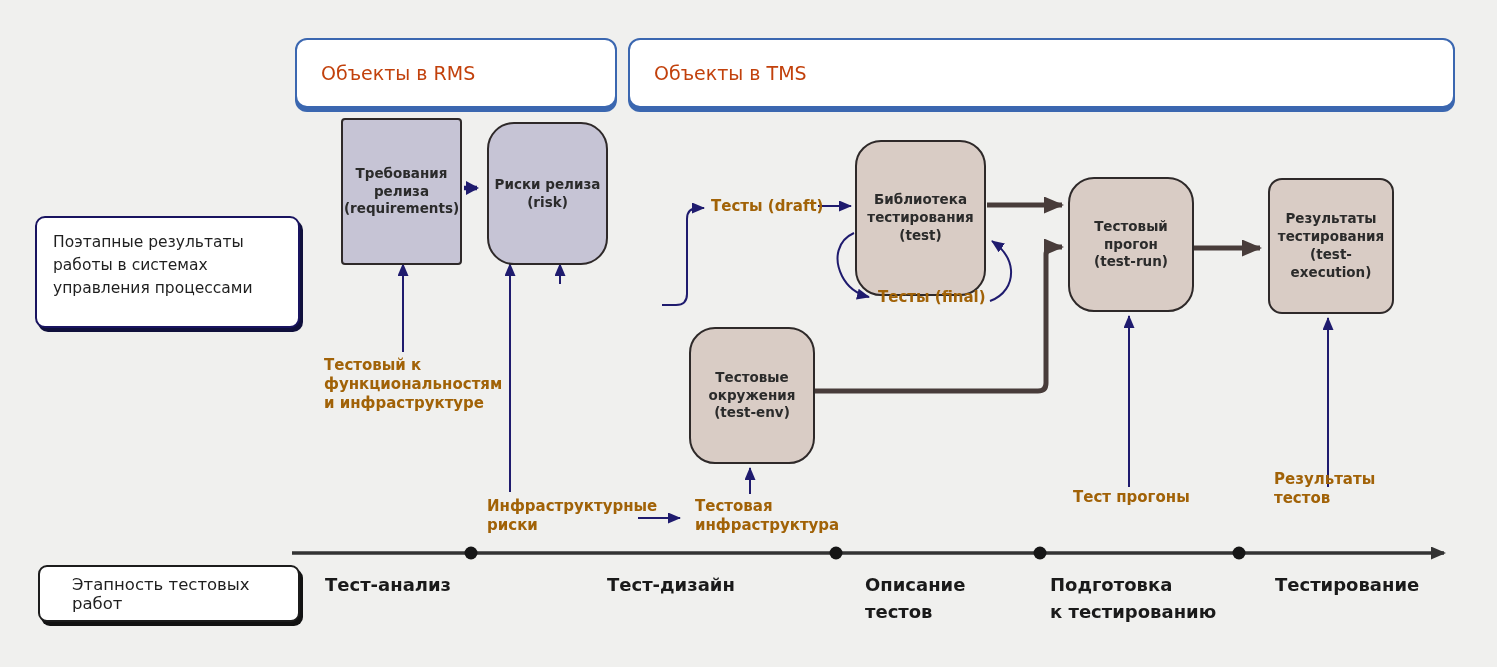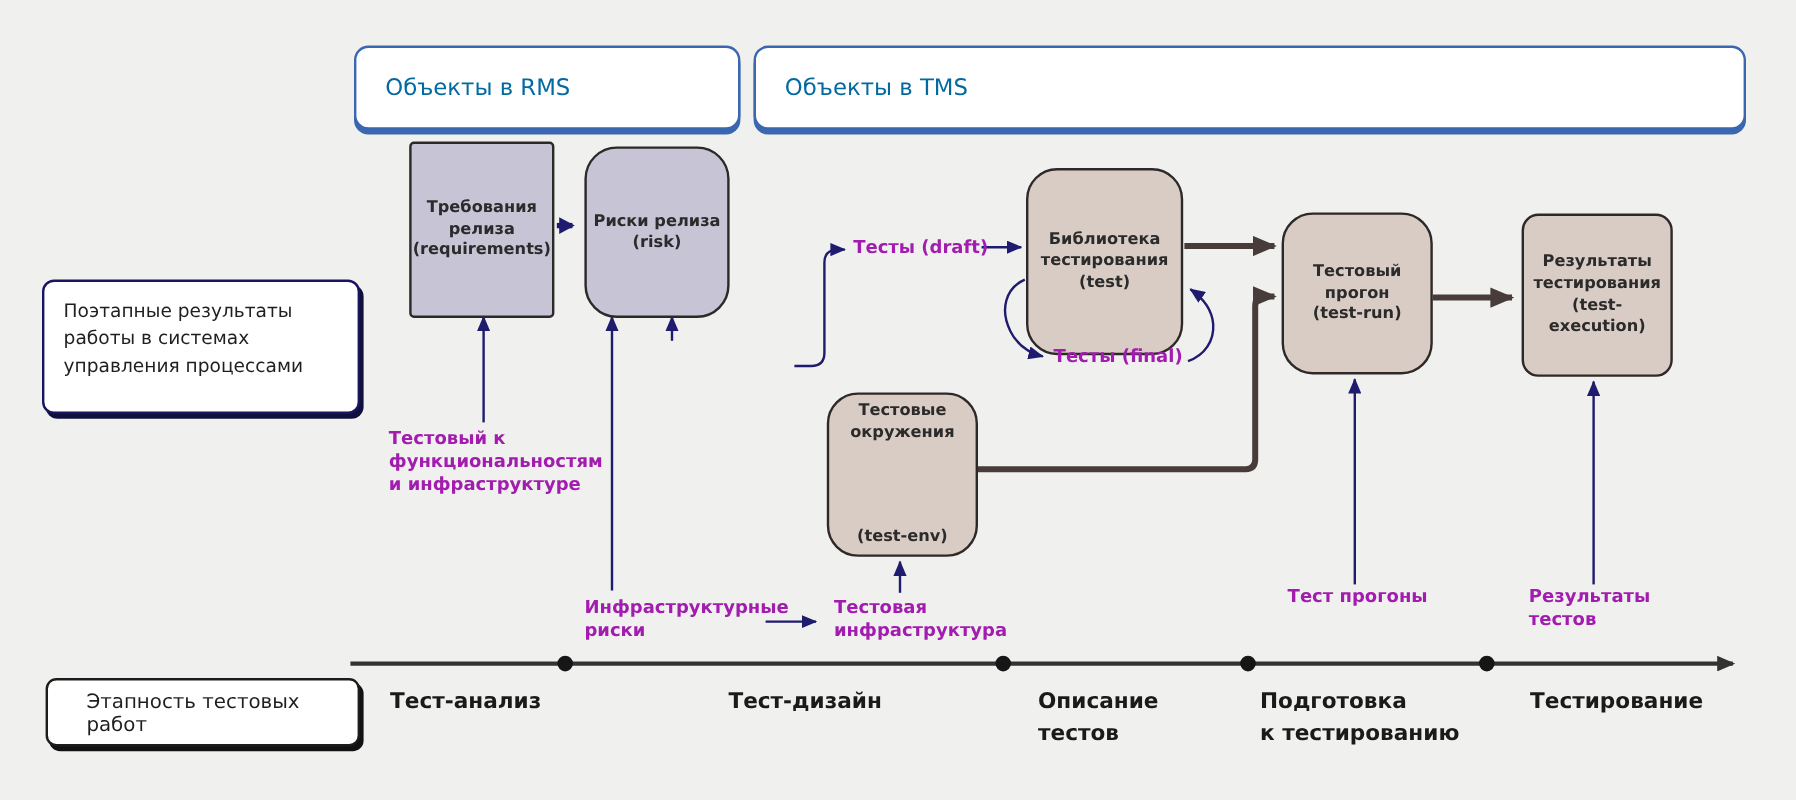--- a/index.html
+++ b/index.html
@@ -6,28 +6,28 @@
   .canvas{
     position:relative;width:1497px;height:667px;background:#f0f0ee;
     font-family:"DejaVu Sans","Liberation Sans",sans-serif;overflow:hidden;
   }
   
   .header-box{
     position:absolute;top:38px;height:70px;background:#ffffff;
     border:2.5px solid #3b67b0;border-radius:12px;
     box-shadow:0 4px 0 #3b67b0;
     display:flex;align-items:center;padding-left:24px;
-    font-size:19px;color:#0369a1;box-sizing:border-box;
+    font-size:19px;color:#c2410c;box-sizing:border-box;
   }
   #hdr-rms{left:295px;width:322px;}
   #hdr-tms{left:628px;width:827px;}
   
   .note{position:absolute;background:#ffffff;box-sizing:border-box;color:#1f1f1f;}
   #note-process{
-    left:35px;top:233px;width:265px;height:112px;
+    left:35px;top:216px;width:265px;height:112px;
     border:2px solid #191460;border-radius:10px;box-shadow:3px 4px 0 #10103c;
     padding:13px 16px;font-size:15.5px;line-height:1.48;
   }
   #note-stages{
     left:38px;top:565px;width:262px;height:57px;
     border:2.5px solid #1c1c1c;border-radius:9px;box-shadow:3px 4px 0 #121212;
     display:flex;align-items:center;padding-left:32px;font-size:16.5px;
   }
   
   .node{
@@ -36,34 +36,34 @@
     text-align:center;font-weight:bold;font-size:13.5px;color:#2b2b2b;
     line-height:1.32;padding:5px;
   }
   .node.rms{background:#c6c4d5;}
   .node.tms{background:#d9ccc5;}
   #node-requirements{left:341px;top:118px;width:121px;height:147px;border-radius:4px;}
   #node-risk{left:487px;top:122px;width:121px;height:143px;border-radius:27px;}
   #node-library{left:855px;top:140px;width:131px;height:156px;border-radius:26px;}
   #node-testrun{left:1068px;top:177px;width:126px;height:135px;border-radius:26px;}
   #node-execution{left:1268px;top:178px;width:126px;height:136px;border-radius:14px;}
-  #node-testenv{left:689px;top:327px;width:126px;height:137px;border-radius:26px;justify-content:space-between;}
+  #node-testenv{left:689px;top:327px;width:126px;height:137px;border-radius:26px;}
   
   .nlabel{
-    position:absolute;color:#a21caf;font-weight:bold;font-size:15px;line-height:1.25;
+    position:absolute;color:#a16207;font-weight:bold;font-size:15px;line-height:1.25;
   }
   .nowrap{white-space:nowrap;}
   #lbl-draft{left:711px;top:197px;}
   #lbl-final{left:878px;top:288px;}
   #lbl-funcrisks{left:516px;top:288px;width:150px;}
   #lbl-remarks{left:324px;top:356px;width:182px;}
   #lbl-infrarisks{left:487px;top:497px;width:158px;}
   #lbl-testinfra{left:695px;top:497px;width:138px;}
   #lbl-testruns{left:1073px;top:488px;}
-  #lbl-testresults{left:1274px;top:488px;width:108px;}
+  #lbl-testresults{left:1274px;top:470px;width:108px;}
   
   .stage{
     position:absolute;color:#1a1a1a;font-weight:bold;font-size:18px;line-height:1.5;
   }
   #stage-0{left:325px;top:571px;}
   #stage-1{left:607px;top:571px;}
   #stage-2{left:865px;top:571px;width:110px;}
   #stage-3{left:1050px;top:571px;width:140px;}
   #stage-4{left:1275px;top:571px;}
   

